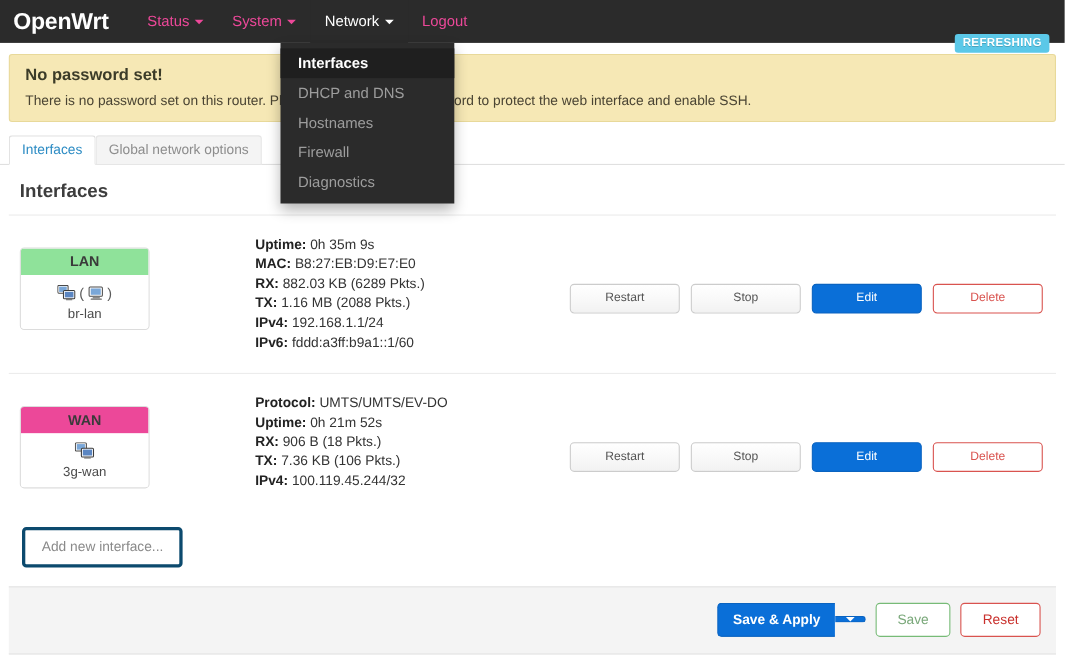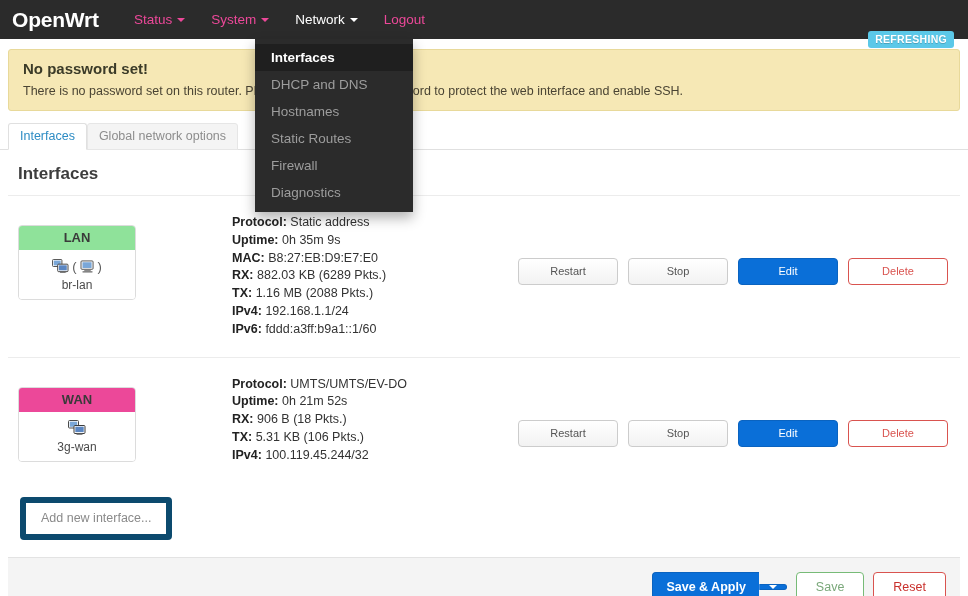--- a/index.html
+++ b/index.html
@@ -229,21 +229,21 @@
     color: #d9534f;
   }
 
   
   .add-wrap { padding: 12px 8px 0 20px; }
   .btn-add {
     display: inline-block;
     width: auto;
     padding: 8px 15px 9px;
     background: #ffffff;
-    border: 6px solid #0c4a6e;
+    border: 3px solid #0c4a6e;
     border-radius: 4px;
     color: #8a8a8a;
     font-size: 12.5px;
     cursor: pointer;
   }
 
   
   .footer {
     margin: 17px 8px 0;
     background: #f4f4f4;
@@ -320,21 +320,20 @@
       </div>
     </div>
   <div class="nav-spacer"></div>
   <div class="refresh-badge">REFRESHING</div>
 </div>
 
 <div class="dropdown">
     <div class="dropdown-item active">Interfaces</div>
     <div class="dropdown-item">DHCP and DNS</div>
     <div class="dropdown-item">Hostnames</div>
-    <div class="dropdown-item">Static Routes</div>
     <div class="dropdown-item">Firewall</div>
     <div class="dropdown-item">Diagnostics</div>
   </div>
 
 <div class="banner-wrap">
   <div class="banner">
     <div class="banner-title">No password set!</div>
     <div class="banner-text">There is no password set on this router. Please configure a root password to protect the web interface and enable SSH.</div>
   </div>
 </div>
@@ -365,21 +364,20 @@
               <rect x="2.6" y="2.4" width="9.8" height="6.2" fill="#7aa7d8"></rect>
               <rect x="4.5" y="10.6" width="7" height="1.6" fill="#8a8a8a"></rect>
               <rect x="2.5" y="12.2" width="11" height="1.2" rx="0.5" fill="#6a6a6a"></rect>
             </svg>
             <span class="paren">)</span>
           </div>
           <div class="badge-name">br-lan</div>
         </div>
       </div>
       <div class="iface-details">
-        <div><b>Protocol:</b> <span>Static address</span></div>
         <div><b>Uptime:</b> <span>0h 35m 9s</span></div>
         <div><b>MAC:</b> <span>B8:27:EB:D9:E7:E0</span></div>
         <div><b>RX:</b> <span>882.03 KB (6289 Pkts.)</span></div>
         <div><b>TX:</b> <span>1.16 MB (2088 Pkts.)</span></div>
         <div><b>IPv4:</b> <span>192.168.1.1/24</span></div>
         <div><b>IPv6:</b> <span>fddd:a3ff:b9a1::1/60</span></div>
       </div>
       <div class="iface-actions">
         <div class="btn">Restart</div>
         <div class="btn">Stop</div>
@@ -400,21 +398,21 @@
               <rect x="8.5" y="13.6" width="6" height="1.3" fill="#7a7a7a"></rect>
             </svg>
           </div>
           <div class="badge-name">3g-wan</div>
         </div>
       </div>
       <div class="iface-details">
         <div><b>Protocol:</b> <span>UMTS/UMTS/EV-DO</span></div>
         <div><b>Uptime:</b> <span>0h 21m 52s</span></div>
         <div><b>RX:</b> <span>906 B (18 Pkts.)</span></div>
-        <div><b>TX:</b> <span>5.31 KB (106 Pkts.)</span></div>
+        <div><b>TX:</b> <span>7.36 KB (106 Pkts.)</span></div>
         <div><b>IPv4:</b> <span>100.119.45.244/32</span></div>
       </div>
       <div class="iface-actions">
         <div class="btn">Restart</div>
         <div class="btn">Stop</div>
         <div class="btn btn-blue">Edit</div>
         <div class="btn btn-red-outline">Delete</div>
       </div>
     </div>
   </div>

